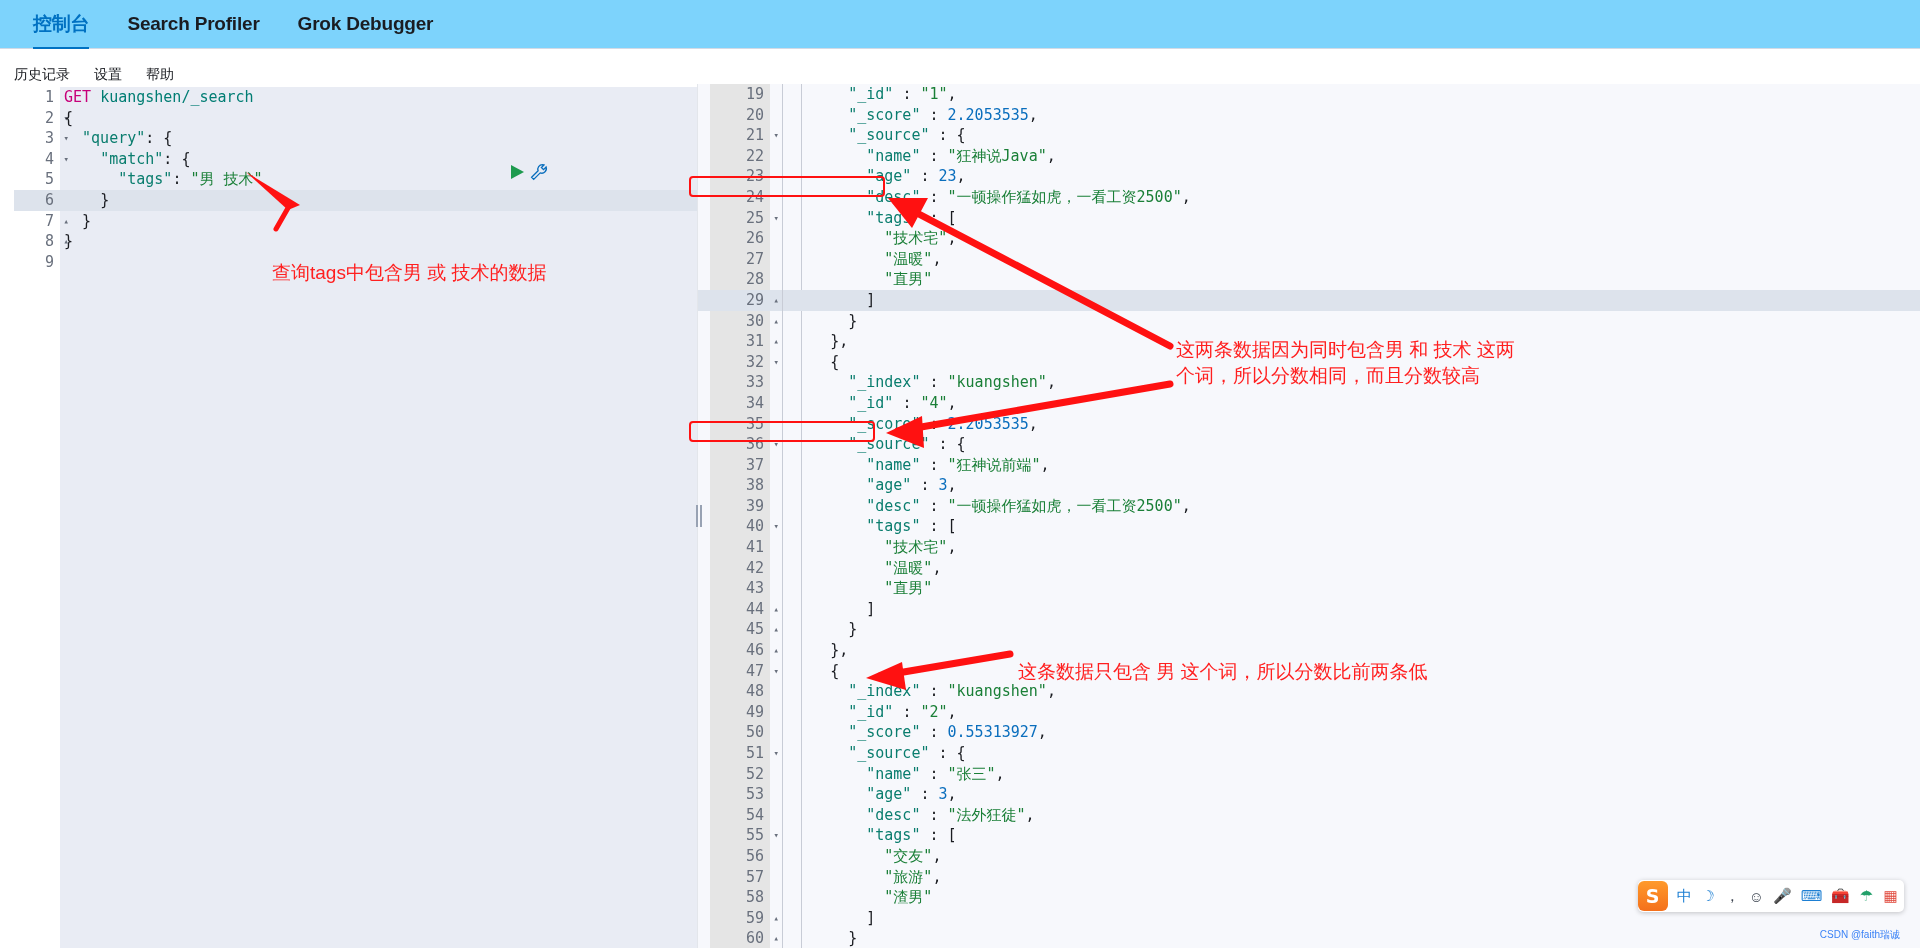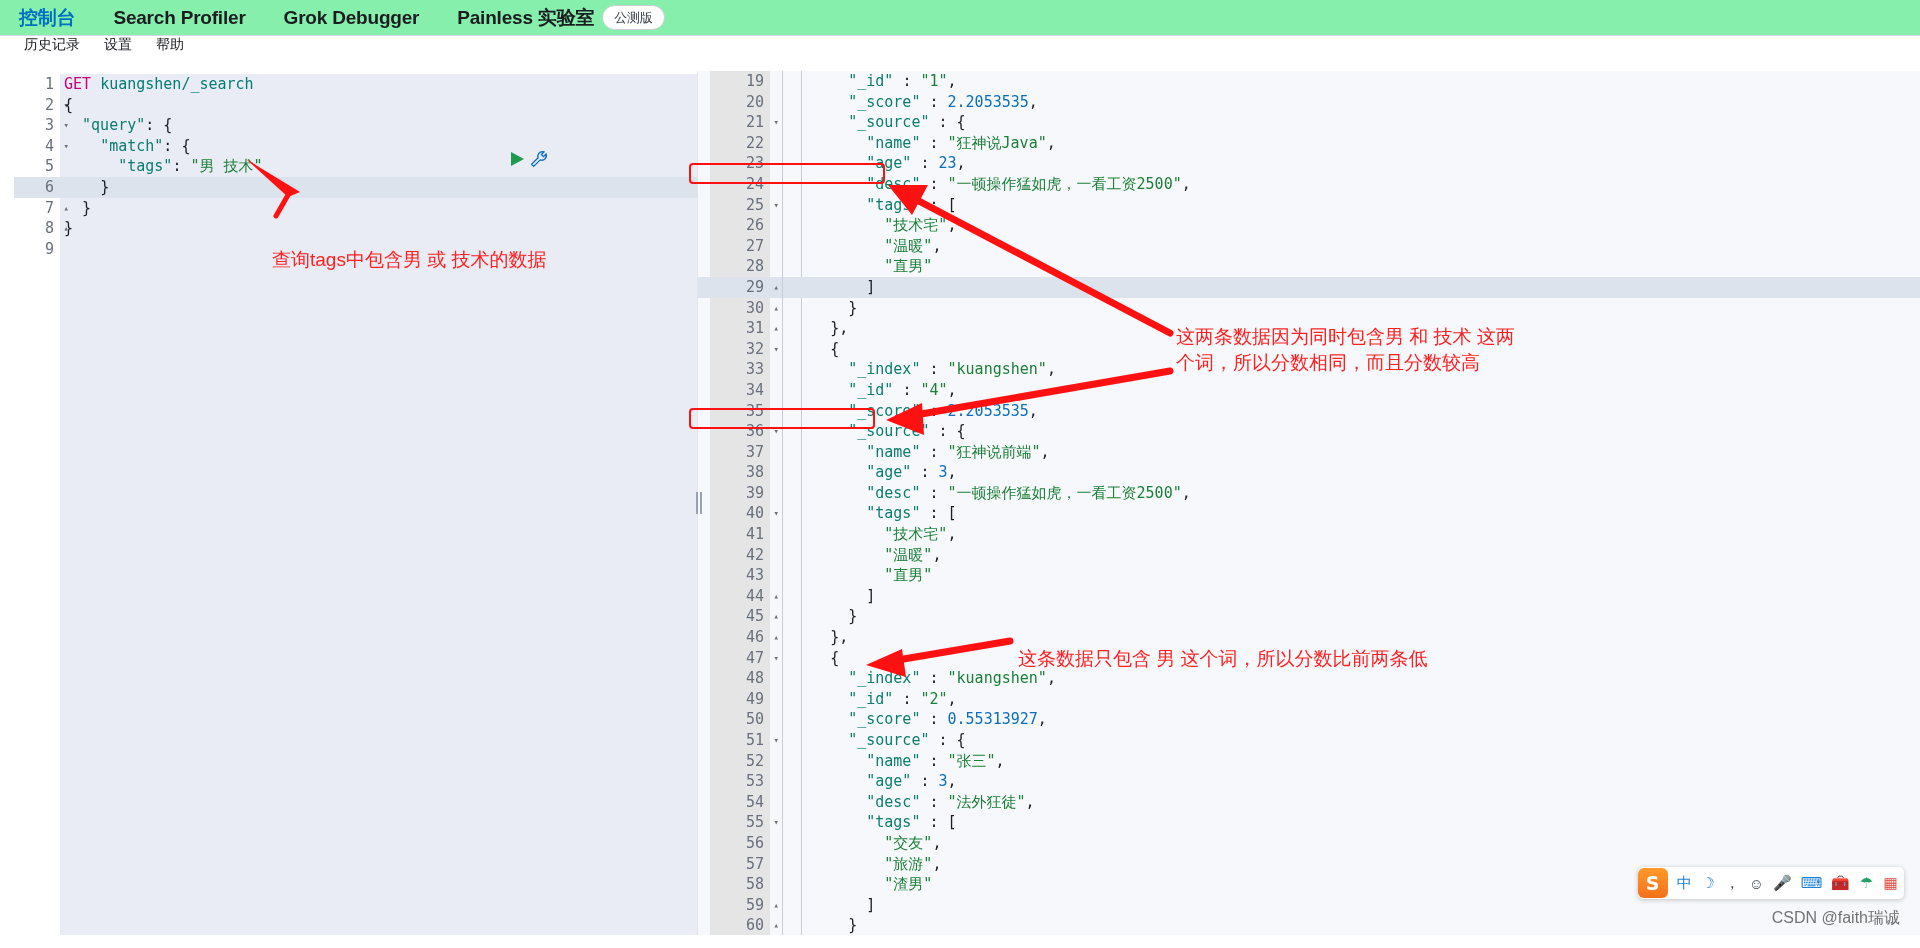--- a/index.html
+++ b/index.html
@@ -5,25 +5,26 @@
   * { box-sizing: border-box; margin: 0; padding: 0; }
   html, body {
     width: 1920px; height: 948px;
     background: #ffffff;
     font-family: "Liberation Sans", "DejaVu Sans", sans-serif;
     overflow: hidden;
   }
 
   
   .topnav {
-    height: 36px;
+    height: 49px;
     border-bottom: 1px solid #d3dae6;
     display: flex;
     align-items: center;
-    background: #86efac;
+    padding-left: 14px;
+    background: #7dd3fc;
   }
   .topnav-item {
     position: relative;
     height: 49px;
     display: flex;
     align-items: center;
     padding: 0 19px;
     font-size: 19px;
     font-weight: bold;
     color: #1a1c21;
@@ -51,22 +52,22 @@
     font-size: 13px;
     font-weight: normal;
     color: #3a3f48;
     background: #fff;
   }
 
   
   .subbar {
     height: 35px;
     display: flex;
-    align-items: flex-start;
-    padding-left: 24px;
+    align-items: flex-end;
+    padding-left: 14px;
     position: relative;
     background: #ffffff;
   }
   .subbar-item {
     font-size: 14px;
     color: #1a1c21;
     margin-right: 24px;
     cursor: pointer;
     white-space: nowrap;
   }
@@ -286,42 +287,38 @@
   }
   .ime-ic.blue { color: #1d7fd3; }
   .ime-ic.green { color: #23a06a; }
   .ime-ic.red { color: #e0473a; }
 
   
   .watermark {
     position: absolute;
     right: 20px;
     bottom: 6px;
-    font-size: 16px;
-    color: #737373;
+    font-size: 10px;
+    color: #3b82f6;
     z-index: 20;
     white-space: nowrap;
   }
 </style>
 </head>
 <body>
 
 <div class="topnav">
   <div class="topnav-item active">
     <span>控制台</span>
   </div>
   <div class="topnav-item">
     <span>Search Profiler</span>
   </div>
   <div class="topnav-item">
     <span>Grok Debugger</span>
-  </div>
-  <div class="topnav-item">
-    <span>Painless 实验室</span>
-    <span class="beta-badge">公测版</span>
   </div>
 </div>
 
 <div class="subbar">
   <div class="subbar-item">历史记录</div>
   <div class="subbar-item">设置</div>
   <div class="subbar-item">帮助</div>
   <div class="status-wrap">
     <div class="status-badge" style="background: rgb(1, 125, 115);">200 - OK</div>
     <div class="status-time">18 ms</div>

